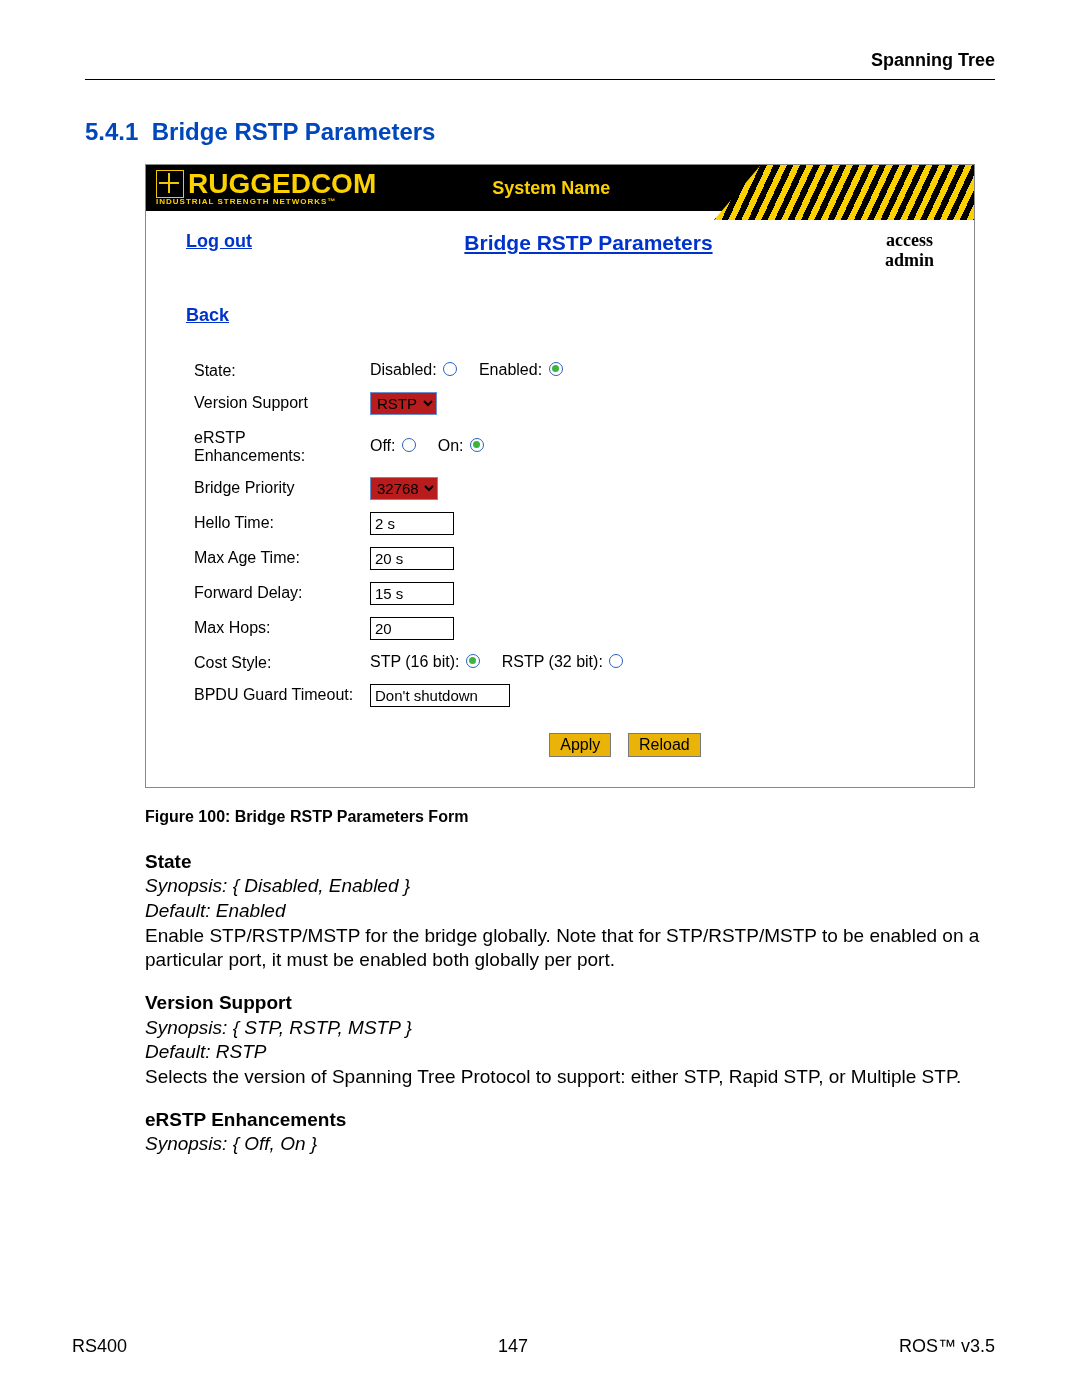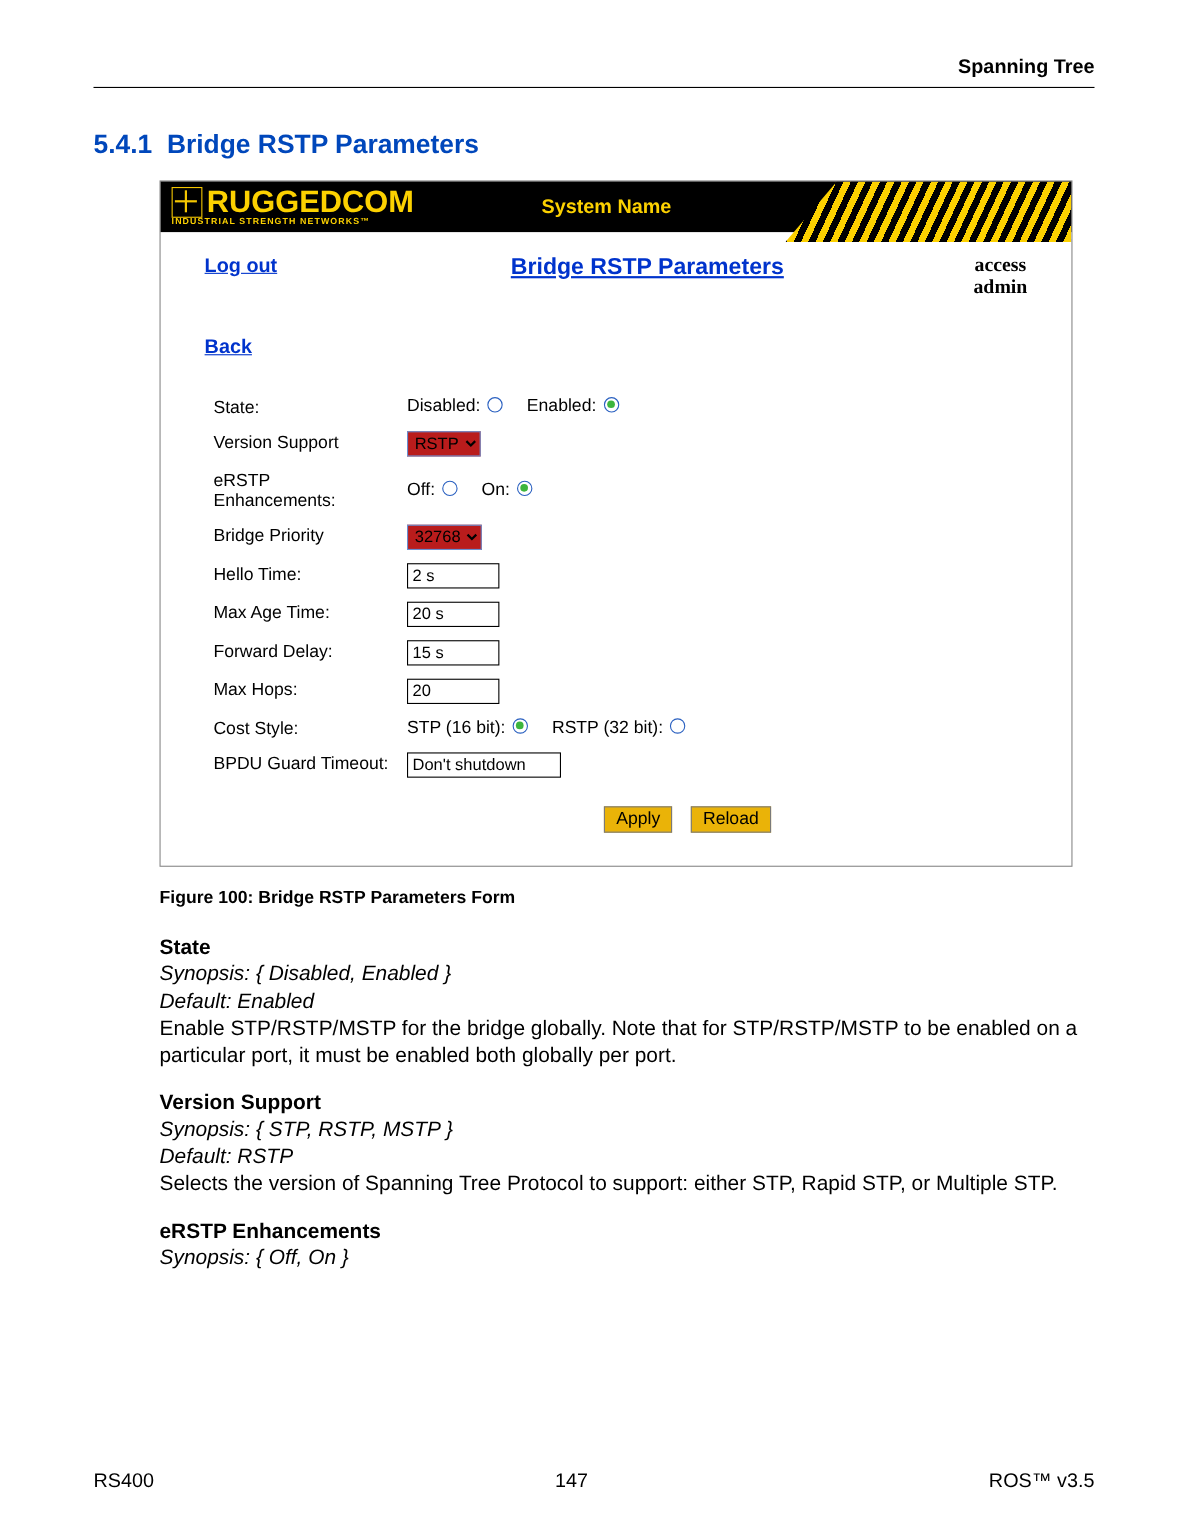--- a/index.html
+++ b/index.html
@@ -201,21 +201,21 @@
   margin-right: 10px;
   font-size: 19px;
   line-height: 1.3;
 }
 .doc-text p { margin: 0 0 18px 0; }
 .doc-text .h { font-weight: bold; }
 .doc-text .it { font-style: italic; }
 .footer {
   position: absolute;
   bottom: 40px;
-  left: 85px;
+  left: 72px;
   right: 85px;
   display: flex;
   justify-content: space-between;
   font-size: 18px;
 }
 </style>
 </head>
 <body>
 
 <div class="page">

